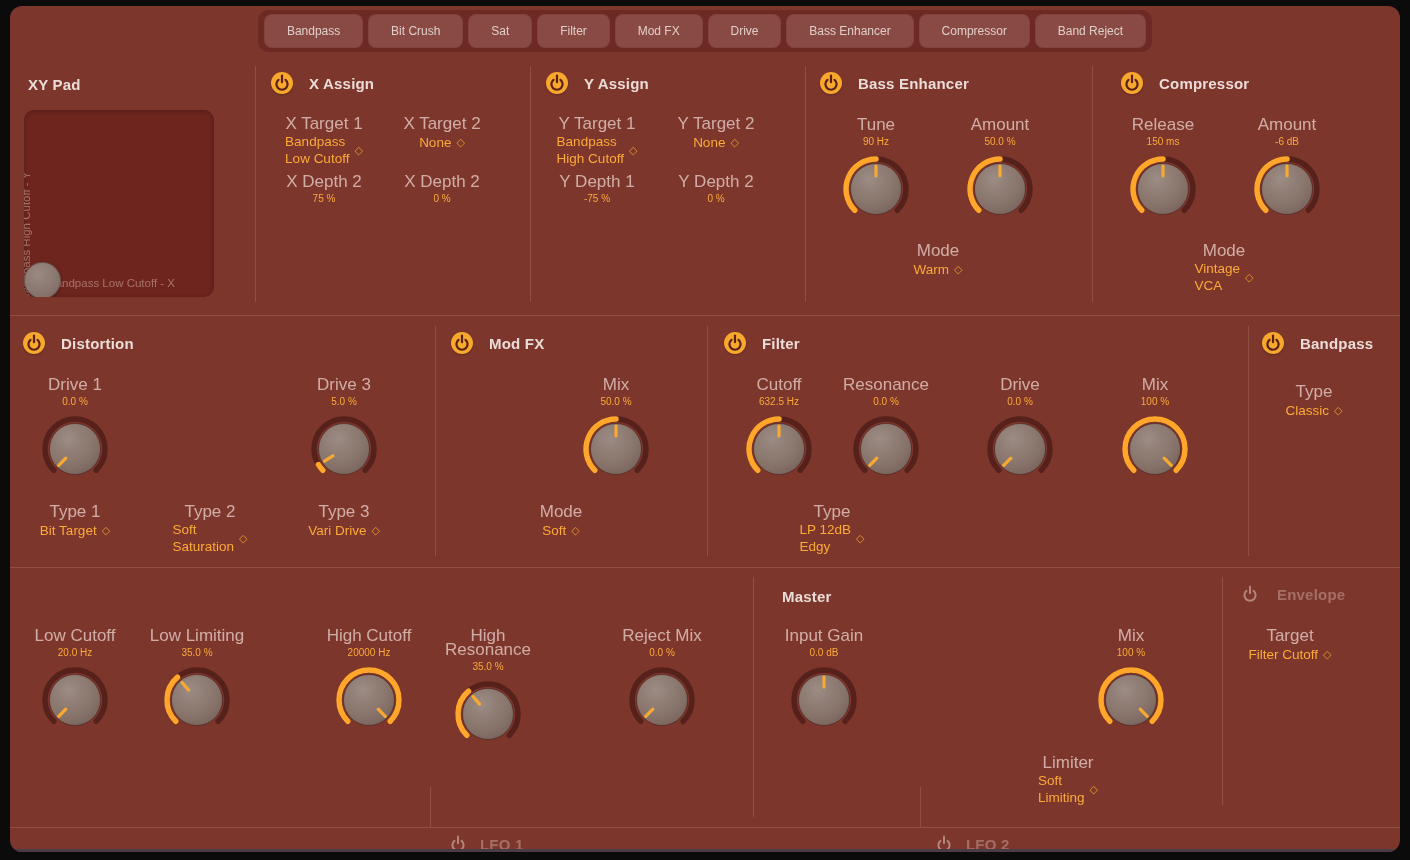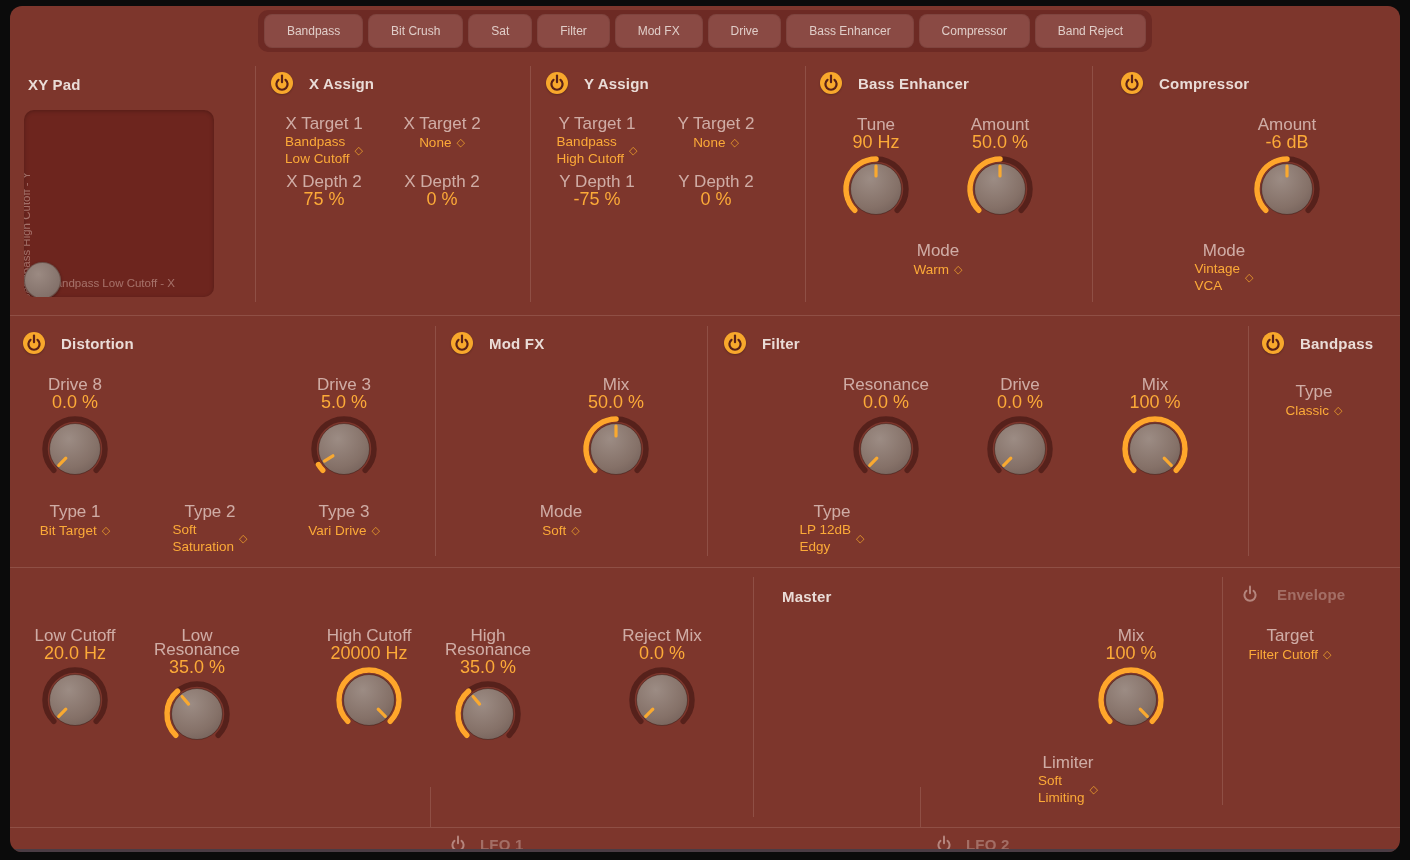--- a/index.html
+++ b/index.html
@@ -11,21 +11,21 @@
   .toolbar{position:absolute;left:248px;top:4px;width:894px;height:42px;background:#6d2a24;
            border-radius:10px;display:flex;gap:5px;padding:4px 6px;box-sizing:border-box;}
   .tb-btn{flex:1 1 auto;height:34px;line-height:34px;text-align:center;background:#8a4a44;
           border-radius:8px;color:#e0cdc8;font-size:12px;cursor:default;
           box-shadow:inset 0 0 0 1px rgba(0,0,0,.08);}
   
   .sec-title{position:absolute;font-weight:bold;font-size:15px;line-height:18px;color:#eadcd7;letter-spacing:.2px;}
   .sec-title.dim{color:rgba(234,214,208,.35);}
   .fld,.kcol{position:absolute;width:110px;text-align:center;}
   .flabel{font-size:17px;line-height:14px;color:rgba(242,222,216,.70);}
-  .vval{font-size:18px;line-height:16px;color:#fcaa38;margin-top:2px;}
+  .vval{font-size:10px;line-height:16px;color:#fcaa38;margin-top:2px;}
   .dval{display:flex;justify-content:center;align-items:center;gap:5px;margin-top:2px;
         font-size:13.5px;line-height:17px;color:#fcaa38;}
   .dtext{white-space:pre-line;text-align:left;}
   .chev::after{content:"◇";font-size:11px;color:#e6992c;}
   .knob{width:70px;height:70px;margin:4px auto 0;}
   
   .pw{position:absolute;width:22px;height:22px;border-radius:50%;}
   .pw svg{width:22px;height:22px;display:block;}
   .pw.on{background:#f8a82c;box-shadow:0 1px 2px rgba(0,0,0,.25);}
   .pw.on path,.pw.on line{stroke:#5a2118;stroke-width:2.2;stroke-linecap:round;fill:none;}
@@ -177,20 +177,30 @@
         </div>
   </div>
 
   <span class="pw on" style="left:1111px;top:66px">
         <svg viewBox="0 0 22 22">
           <path d="M7.5 7.8 A 5.6 5.6 0 1 0 14.5 7.8"></path>
           <line x1="11" y1="3.6" x2="11" y2="10.2"></line>
         </svg>
       </span>
   <div class="sec-title" style="left:1149px;top:69px">Compressor</div>
+  <div class="kcol" style="left:1098px;top:112px">
+    <div class="flabel">Release</div>
+    <div class="vval">150 ms</div>
+    <div class="knob"><svg viewBox="0 0 70 70" width="70" height="70">
+            <path d="M 13.79 56.21 A 30 30 0 1 1 56.21 56.21" stroke="#56211b" stroke-width="5.5" fill="none" stroke-linecap="round"></path>
+            <path d="M 13.79 56.21 A 30 30 0 0 1 35.00 5.00" stroke="#ffa62b" stroke-width="5.5" fill="none" stroke-linecap="round"></path>
+            <circle cx="35" cy="35" r="25.5" fill="url(#knobGrad)" stroke="rgba(50,20,14,.45)" stroke-width="1"></circle>
+            <line x1="35.00" y1="22.00" x2="35.00" y2="12.00" stroke="#f9a930" stroke-width="3.2" stroke-linecap="round"></line>
+          </svg></div>
+  </div>
   <div class="kcol" style="left:1222px;top:112px">
     <div class="flabel">Amount</div>
     <div class="vval">-6 dB</div>
     <div class="knob"><svg viewBox="0 0 70 70" width="70" height="70">
             <path d="M 13.79 56.21 A 30 30 0 1 1 56.21 56.21" stroke="#56211b" stroke-width="5.5" fill="none" stroke-linecap="round"></path>
             <path d="M 13.79 56.21 A 30 30 0 0 1 35.00 5.00" stroke="#ffa62b" stroke-width="5.5" fill="none" stroke-linecap="round"></path>
             <circle cx="35" cy="35" r="25.5" fill="url(#knobGrad)" stroke="rgba(50,20,14,.45)" stroke-width="1"></circle>
             <line x1="35.00" y1="22.00" x2="35.00" y2="12.00" stroke="#f9a930" stroke-width="3.2" stroke-linecap="round"></line>
           </svg></div>
   </div>
@@ -210,21 +220,21 @@
   <div class="hdiv" style="top:309px"></div>
 
   <span class="pw on" style="left:13px;top:326px">
         <svg viewBox="0 0 22 22">
           <path d="M7.5 7.8 A 5.6 5.6 0 1 0 14.5 7.8"></path>
           <line x1="11" y1="3.6" x2="11" y2="10.2"></line>
         </svg>
       </span>
   <div class="sec-title" style="left:51px;top:329px">Distortion</div>
   <div class="kcol" style="left:10px;top:372px">
-    <div class="flabel">Drive 8</div>
+    <div class="flabel">Drive 1</div>
     <div class="vval">0.0 %</div>
     <div class="knob"><svg viewBox="0 0 70 70" width="70" height="70">
             <path d="M 13.79 56.21 A 30 30 0 1 1 56.21 56.21" stroke="#56211b" stroke-width="5.5" fill="none" stroke-linecap="round"></path>
             <circle cx="35" cy="35" r="25.5" fill="url(#knobGrad)" stroke="rgba(50,20,14,.45)" stroke-width="1"></circle>
             <line x1="25.81" y1="44.19" x2="18.74" y2="51.26" stroke="#f9a930" stroke-width="3.2" stroke-linecap="round"></line>
           </svg></div>
   </div>
   <div class="kcol" style="left:279px;top:372px">
     <div class="flabel">Drive 3</div>
     <div class="vval">5.0 %</div>
@@ -283,20 +293,30 @@
         </div>
   </div>
 
   <span class="pw on" style="left:714px;top:326px">
         <svg viewBox="0 0 22 22">
           <path d="M7.5 7.8 A 5.6 5.6 0 1 0 14.5 7.8"></path>
           <line x1="11" y1="3.6" x2="11" y2="10.2"></line>
         </svg>
       </span>
   <div class="sec-title" style="left:752px;top:329px">Filter</div>
+  <div class="kcol" style="left:714px;top:372px">
+    <div class="flabel">Cutoff</div>
+    <div class="vval">632.5 Hz</div>
+    <div class="knob"><svg viewBox="0 0 70 70" width="70" height="70">
+            <path d="M 13.79 56.21 A 30 30 0 1 1 56.21 56.21" stroke="#56211b" stroke-width="5.5" fill="none" stroke-linecap="round"></path>
+            <path d="M 13.79 56.21 A 30 30 0 0 1 35.00 5.00" stroke="#ffa62b" stroke-width="5.5" fill="none" stroke-linecap="round"></path>
+            <circle cx="35" cy="35" r="25.5" fill="url(#knobGrad)" stroke="rgba(50,20,14,.45)" stroke-width="1"></circle>
+            <line x1="35.00" y1="22.00" x2="35.00" y2="12.00" stroke="#f9a930" stroke-width="3.2" stroke-linecap="round"></line>
+          </svg></div>
+  </div>
   <div class="kcol" style="left:821px;top:372px">
     <div class="flabel">Resonance</div>
     <div class="vval">0.0 %</div>
     <div class="knob"><svg viewBox="0 0 70 70" width="70" height="70">
             <path d="M 13.79 56.21 A 30 30 0 1 1 56.21 56.21" stroke="#56211b" stroke-width="5.5" fill="none" stroke-linecap="round"></path>
             <circle cx="35" cy="35" r="25.5" fill="url(#knobGrad)" stroke="rgba(50,20,14,.45)" stroke-width="1"></circle>
             <line x1="25.81" y1="44.19" x2="18.74" y2="51.26" stroke="#f9a930" stroke-width="3.2" stroke-linecap="round"></line>
           </svg></div>
   </div>
   <div class="kcol" style="left:955px;top:372px">
@@ -350,21 +370,21 @@
   <div class="kcol" style="left:10px;top:623px">
     <div class="flabel">Low Cutoff</div>
     <div class="vval">20.0 Hz</div>
     <div class="knob"><svg viewBox="0 0 70 70" width="70" height="70">
             <path d="M 13.79 56.21 A 30 30 0 1 1 56.21 56.21" stroke="#56211b" stroke-width="5.5" fill="none" stroke-linecap="round"></path>
             <circle cx="35" cy="35" r="25.5" fill="url(#knobGrad)" stroke="rgba(50,20,14,.45)" stroke-width="1"></circle>
             <line x1="25.81" y1="44.19" x2="18.74" y2="51.26" stroke="#f9a930" stroke-width="3.2" stroke-linecap="round"></line>
           </svg></div>
   </div>
   <div class="kcol" style="left:132px;top:623px">
-    <div class="flabel">Low Resonance</div>
+    <div class="flabel">Low Limiting</div>
     <div class="vval">35.0 %</div>
     <div class="knob"><svg viewBox="0 0 70 70" width="70" height="70">
             <path d="M 13.79 56.21 A 30 30 0 1 1 56.21 56.21" stroke="#56211b" stroke-width="5.5" fill="none" stroke-linecap="round"></path>
             <path d="M 13.79 56.21 A 30 30 0 0 1 15.52 12.19" stroke="#ffa62b" stroke-width="5.5" fill="none" stroke-linecap="round"></path>
             <circle cx="35" cy="35" r="25.5" fill="url(#knobGrad)" stroke="rgba(50,20,14,.45)" stroke-width="1"></circle>
             <line x1="26.56" y1="25.11" x2="20.06" y2="17.51" stroke="#f9a930" stroke-width="3.2" stroke-linecap="round"></line>
           </svg></div>
   </div>
   <div class="kcol" style="left:304px;top:623px">
     <div class="flabel">High Cutoff</div>
@@ -390,20 +410,29 @@
     <div class="flabel">Reject Mix</div>
     <div class="vval">0.0 %</div>
     <div class="knob"><svg viewBox="0 0 70 70" width="70" height="70">
             <path d="M 13.79 56.21 A 30 30 0 1 1 56.21 56.21" stroke="#56211b" stroke-width="5.5" fill="none" stroke-linecap="round"></path>
             <circle cx="35" cy="35" r="25.5" fill="url(#knobGrad)" stroke="rgba(50,20,14,.45)" stroke-width="1"></circle>
             <line x1="25.81" y1="44.19" x2="18.74" y2="51.26" stroke="#f9a930" stroke-width="3.2" stroke-linecap="round"></line>
           </svg></div>
   </div>
 
   <div class="sec-title" style="left:772px;top:582px">Master</div>
+  <div class="kcol" style="left:759px;top:623px">
+    <div class="flabel">Input Gain</div>
+    <div class="vval">0.0 dB</div>
+    <div class="knob"><svg viewBox="0 0 70 70" width="70" height="70">
+            <path d="M 13.79 56.21 A 30 30 0 1 1 56.21 56.21" stroke="#56211b" stroke-width="5.5" fill="none" stroke-linecap="round"></path>
+            <circle cx="35" cy="35" r="25.5" fill="url(#knobGrad)" stroke="rgba(50,20,14,.45)" stroke-width="1"></circle>
+            <line x1="35.00" y1="22.00" x2="35.00" y2="12.00" stroke="#f9a930" stroke-width="3.2" stroke-linecap="round"></line>
+          </svg></div>
+  </div>
   <div class="kcol" style="left:1066px;top:623px">
     <div class="flabel">Mix</div>
     <div class="vval">100 %</div>
     <div class="knob"><svg viewBox="0 0 70 70" width="70" height="70">
             <path d="M 13.79 56.21 A 30 30 0 1 1 56.21 56.21" stroke="#56211b" stroke-width="5.5" fill="none" stroke-linecap="round"></path>
             <path d="M 13.79 56.21 A 30 30 0 1 1 56.21 56.21" stroke="#ffa62b" stroke-width="5.5" fill="none" stroke-linecap="round"></path>
             <circle cx="35" cy="35" r="25.5" fill="url(#knobGrad)" stroke="rgba(50,20,14,.45)" stroke-width="1"></circle>
             <line x1="44.19" y1="44.19" x2="51.26" y2="51.26" stroke="#f9a930" stroke-width="3.2" stroke-linecap="round"></line>
           </svg></div>
   </div>

